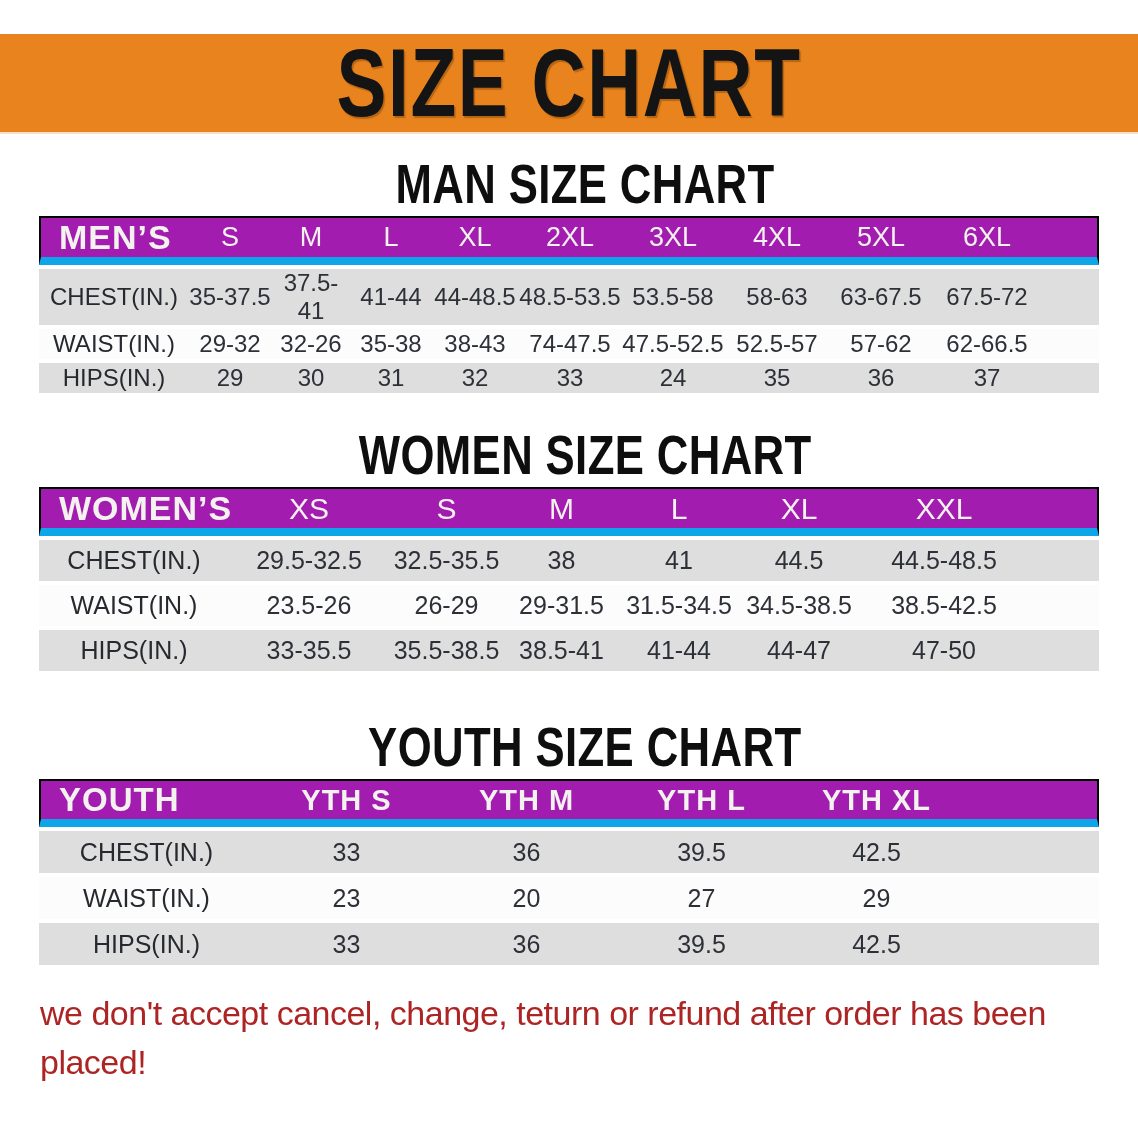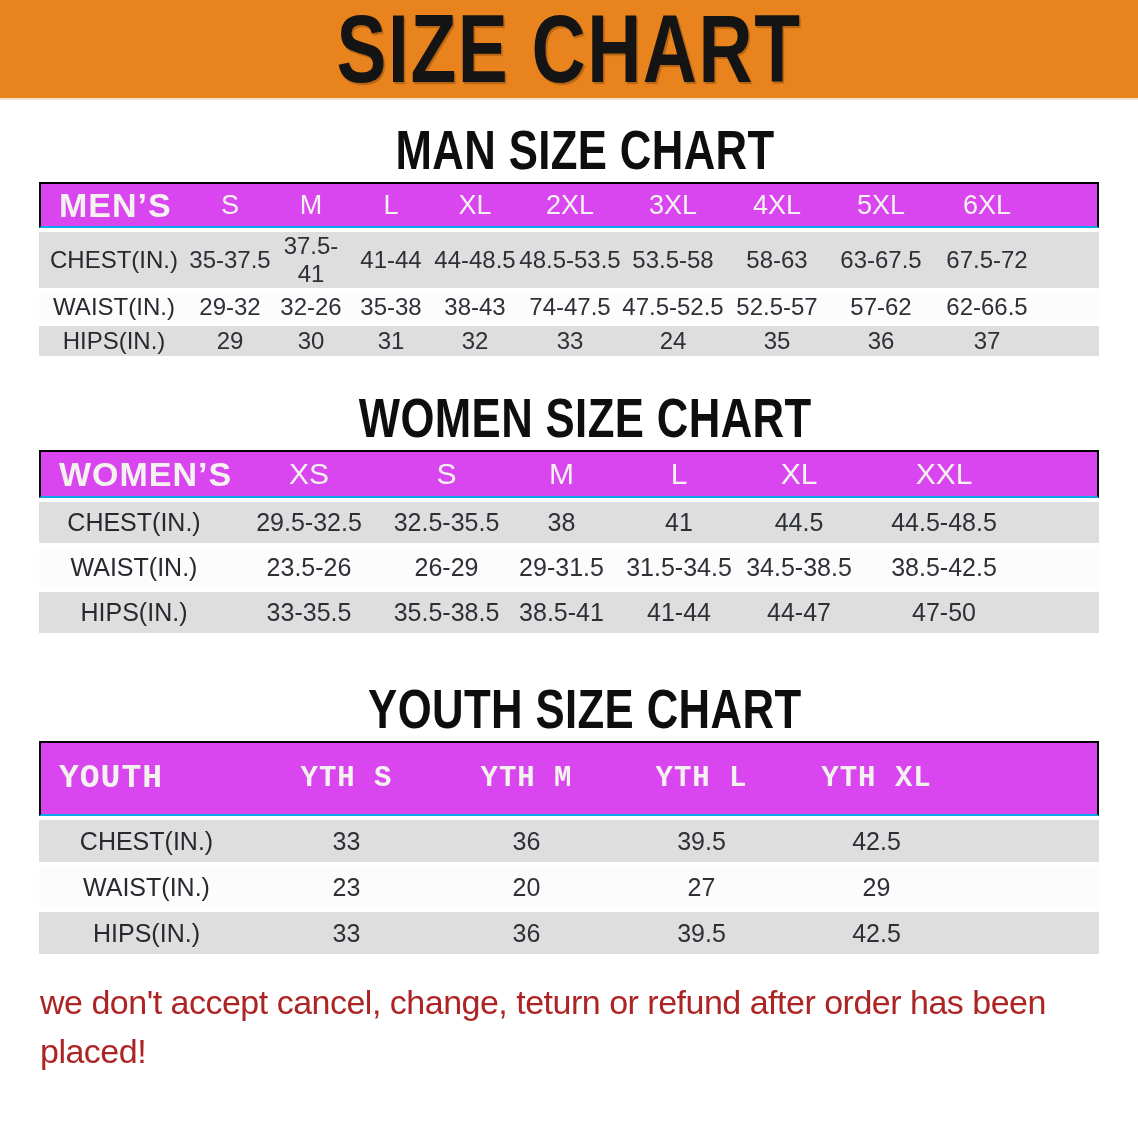--- a/index.html
+++ b/index.html
@@ -13,20 +13,21 @@
 
   
   .banner {
     width: 100%;
     height: 100px;
     background: #E8831E;
     display: flex;
     align-items: center;
     justify-content: center;
     border-bottom: 2px solid #f5e2cd;
+    margin-top: 34px;
   }
   .banner-title {
     font-size: 96px;
     line-height: 96px;
     font-weight: bold;
     color: #141414;
     letter-spacing: 2px;
     text-shadow: 2px 2px 1px rgba(90,45,0,0.35);
   }
 
@@ -58,42 +59,42 @@
     margin: 0 auto;
     table-layout: fixed;
     border-collapse: separate;
     border-spacing: 0 4px;
   }
   .men   { margin-top: 14px; }
   .women { margin-top: 16px; }
   .youth { margin-top: 14px; }
 
   .size-table th {
-    background: #d946ef;
+    background: #a21caf;
     color: #f4f2ee;
     font-weight: normal;
     text-align: center;
     vertical-align: middle;
     border-top: 2px solid #000;
-    border-bottom: 2px solid #0ea5e9;
+    border-bottom: 8px solid #0ea5e9;
   }
   .size-table th.corner {
     text-align: left;
     padding-left: 18px;
     font-weight: bold;
     letter-spacing: 1px;
     border-left: 2px solid #000;
   }
   .size-table th.spacer-col { border-right: 2px solid #000; }
 
   .men   th { height: 46px; font-size: 27px; }
   .men   th.corner { font-size: 34px; }
   .women th { height: 48px; font-size: 30px; }
   .women th.corner { font-size: 34px; }
-  .youth th { height: 75px; font-size: 29px; font-weight: bold; letter-spacing: 1px; font-family: Liberation Mono, monospace; }
+  .youth th { height: 48px; font-size: 29px; font-weight: bold; letter-spacing: 1px; }
   .youth th.corner { font-size: 33px; }
 
   .size-table td {
     text-align: center;
     vertical-align: middle;
     color: #2D3036;
   }
   .men   td { height: 30px; font-size: 24px; }
   .women td { height: 41px; font-size: 25px; }
   .youth td { height: 42px; font-size: 25px; }

